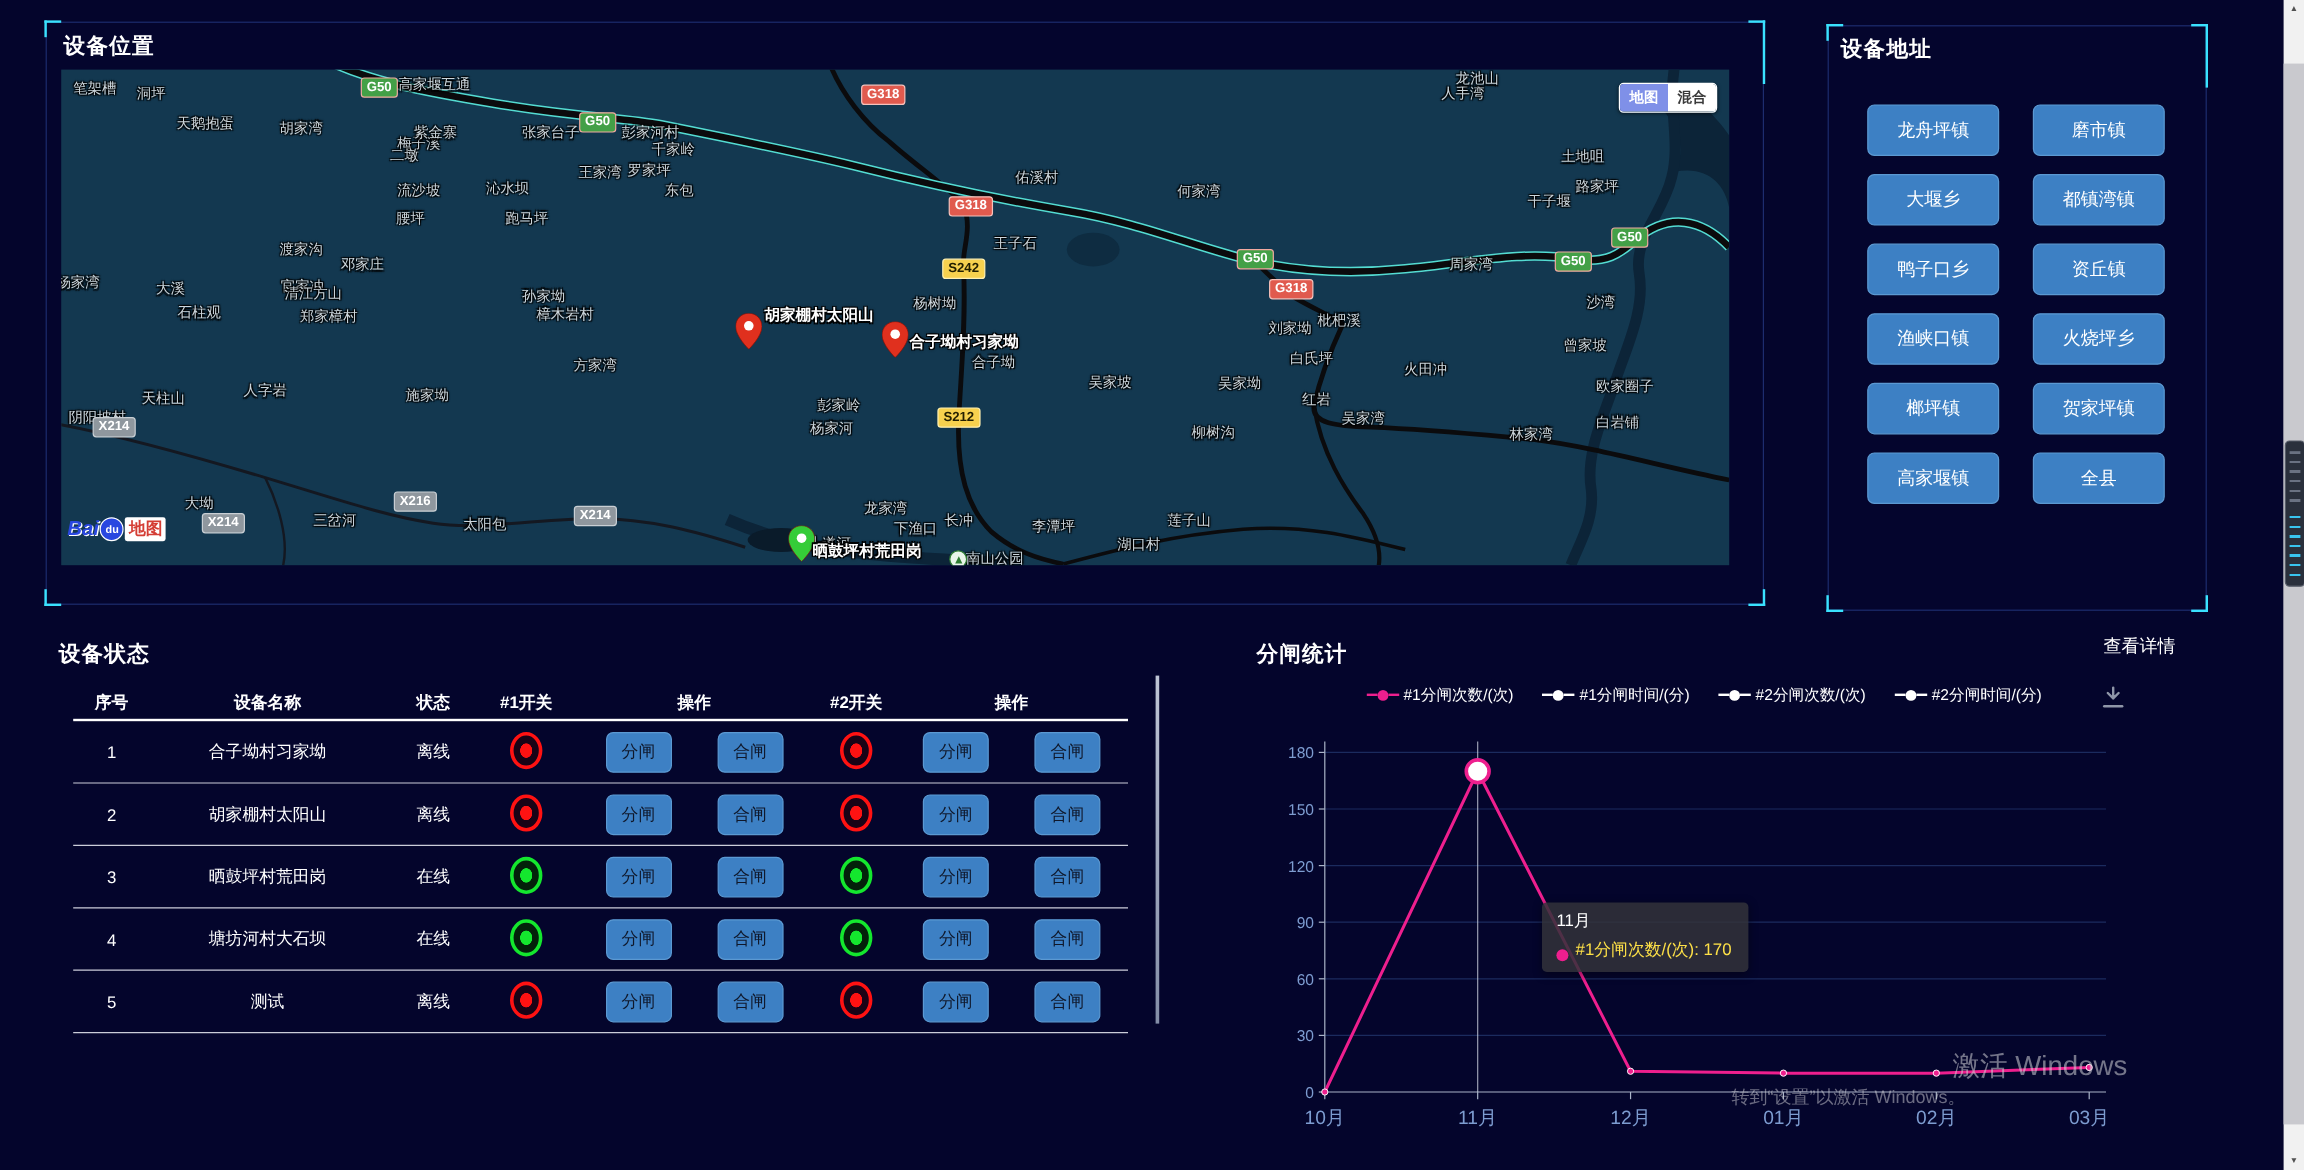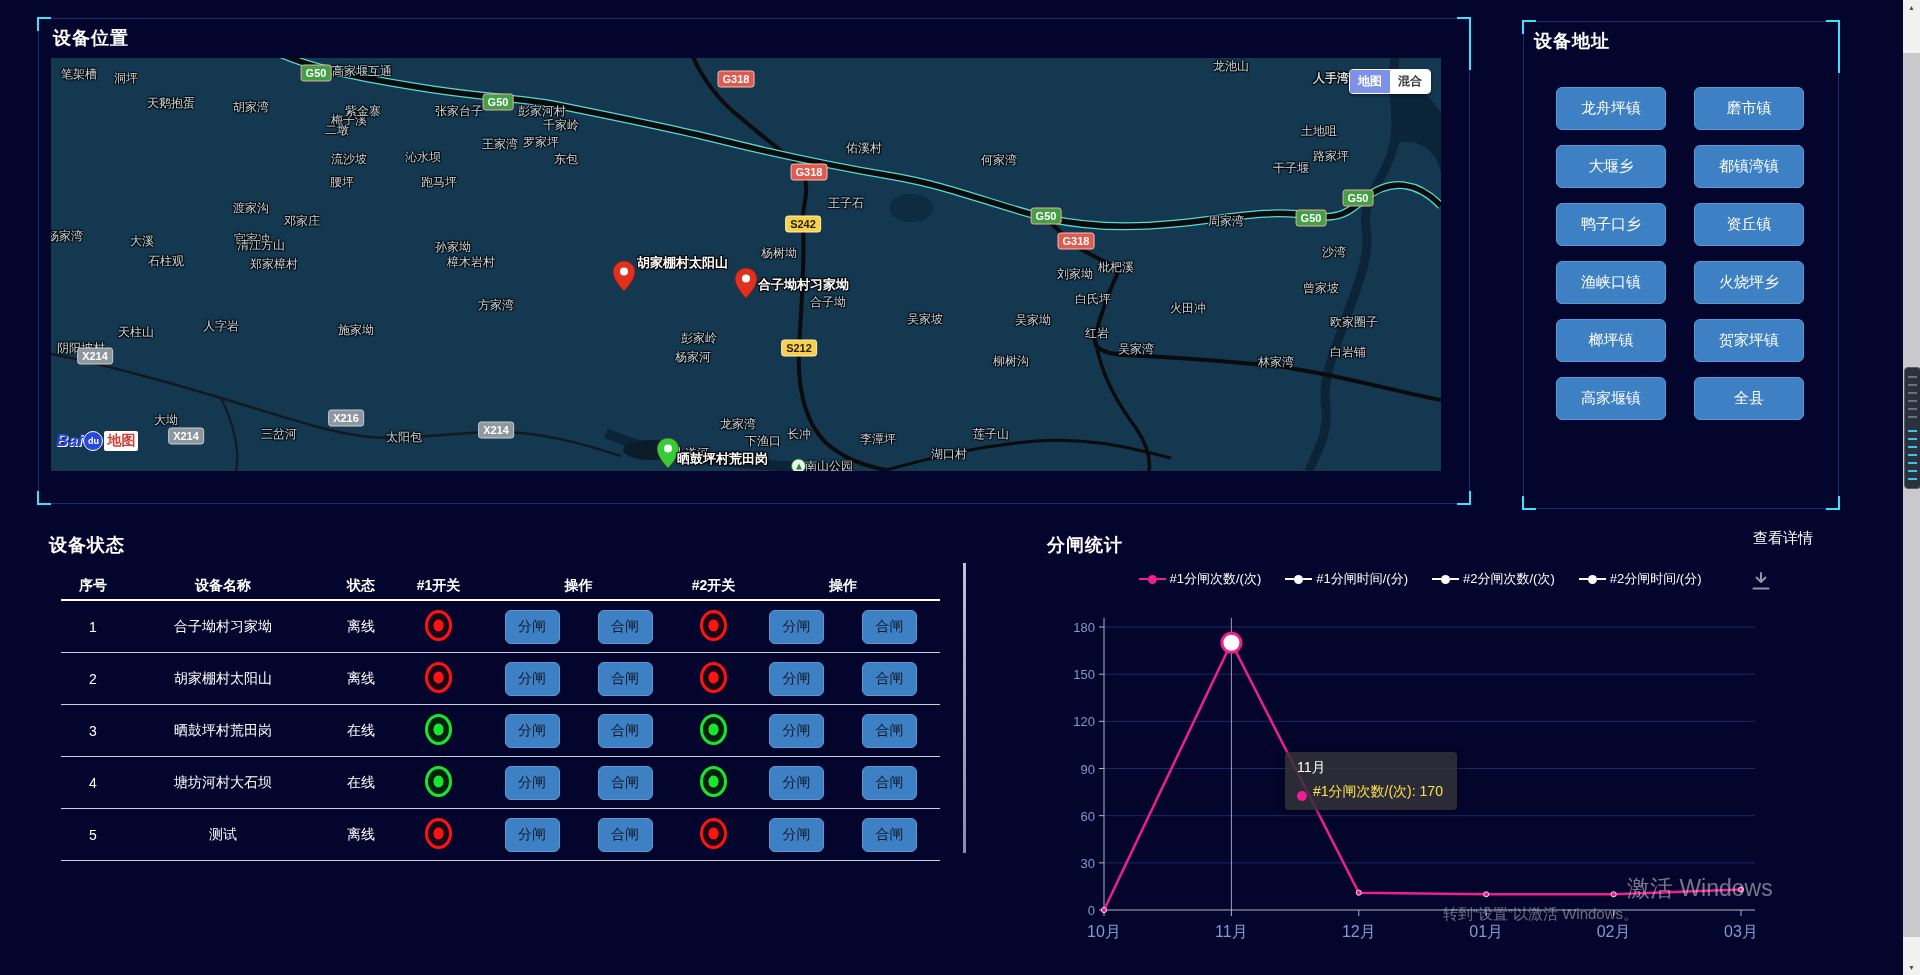--- a/index.html
+++ b/index.html
@@ -150,21 +150,21 @@
         <span class="map-label" style="left: 728px; top: 195px;">杨树坳</span>
         <span class="map-label" style="left: 777px; top: 244px;">合子坳</span>
         <span class="map-label" style="left: 813px; top: 90px;">佑溪村</span>
         <span class="map-label" style="left: 795px; top: 145px;">王子石</span>
         <span class="map-label" style="left: 948px; top: 102px;">何家湾</span>
         <span class="map-label" style="left: 1175px; top: 163px;">周家湾</span>
         <span class="map-label" style="left: 1283px; top: 194px;">沙湾</span>
         <span class="map-label" style="left: 1268px; top: 73px;">土地咀</span>
         <span class="map-label" style="left: 1280px; top: 98px;">路家坪</span>
         <span class="map-label" style="left: 1240px; top: 110px;">干子堰</span>
-        <span class="map-label" style="left: 1280px; top: 20px; font-weight: bold;">人手湾</span>
+        <span class="map-label" style="left: 1168px; top: 20px;">人手湾</span>
         <span class="map-label" style="left: 1180px; top: 8px;">龙池山</span>
         <span class="map-label" style="left: 1065px; top: 209px;">枇杷溪</span>
         <span class="map-label" style="left: 1024px; top: 216px;">刘家坳</span>
         <span class="map-label" style="left: 1042px; top: 241px;">白氏坪</span>
         <span class="map-label" style="left: 982px; top: 262px;">吴家坳</span>
         <span class="map-label" style="left: 1046px; top: 275px;">红岩</span>
         <span class="map-label" style="left: 1085px; top: 291px;">吴家湾</span>
         <span class="map-label" style="left: 1137px; top: 250px;">火田冲</span>
         <span class="map-label" style="left: 1270px; top: 230px;">曾家坡</span>
         <span class="map-label" style="left: 1303px; top: 264px;">欧家圈子</span>

